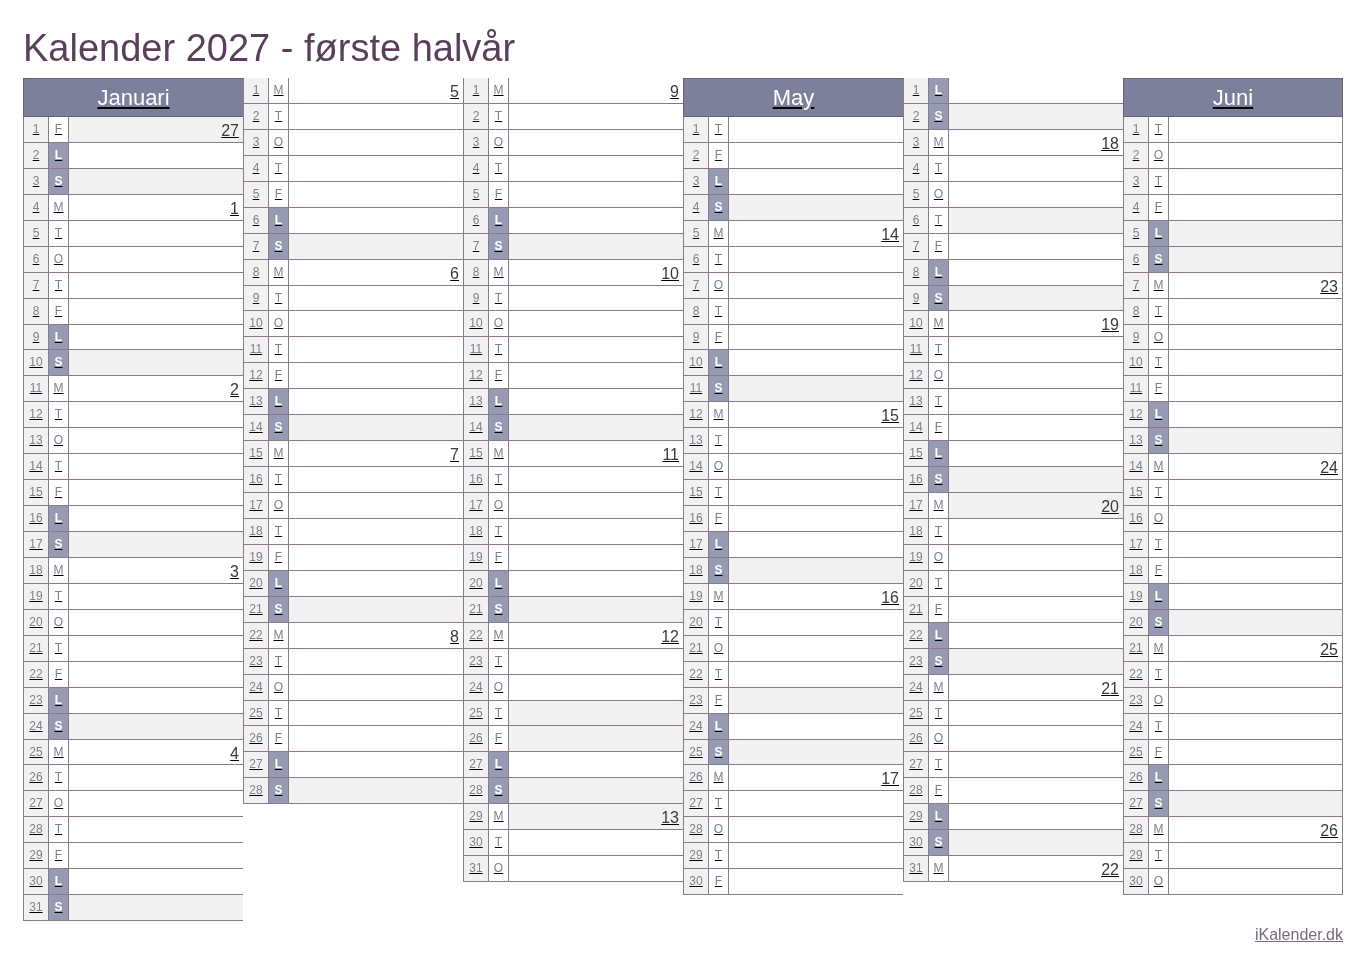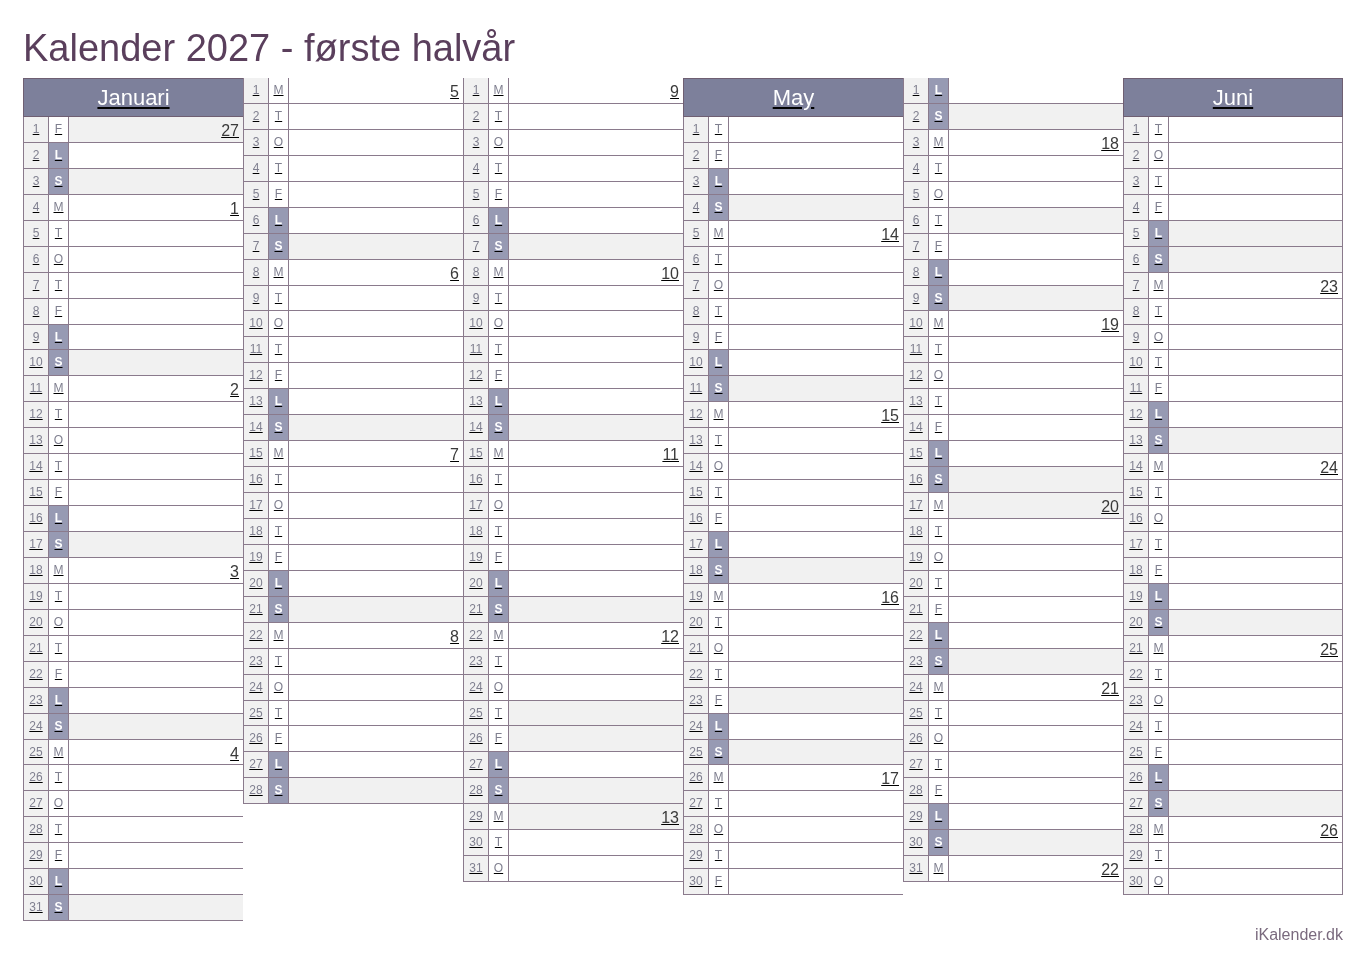--- a/index.html
+++ b/index.html
@@ -9,21 +9,21 @@
   .month{width:220px;box-sizing:border-box;text-decoration:underline;}
   .mhead{height:39px;background:#7d809b;color:#fff;font-size:22px;text-align:center;line-height:38px;border:1px solid #6f5f72;border-right:none;box-sizing:border-box;}
   .month:last-child .mhead{border-right:1px solid #6f5f72;}
   .row{display:flex;height:25.94px;box-sizing:border-box;border-bottom:1px solid #8a7a8c;border-left:1px solid #8a7a8c;}
   .month:last-child .row{border-right:1px solid #8a7a8c;}
   .row .d{width:25px;background:#f1f1f1;color:#7f7f8f;font-size:12px;text-align:center;line-height:25px;border-right:1px solid #8a7a8c;box-sizing:border-box;}
   .row .w{width:20px;background:#fff;color:#7f7f8f;font-size:12px;text-align:center;line-height:25px;border-right:1px solid #8a7a8c;box-sizing:border-box;}
   .row .w.we{background:#979ab3;color:#fff;font-weight:bold;}
   .row .n{flex:1;background:#fff;color:#3a3a3a;font-size:16px;text-align:right;padding-right:4px;line-height:27px;box-sizing:border-box;}
   .row.hol .n{background:#f1f1f1;}
-  .footer{position:absolute;right:23px;top:926px;font-size:16px;color:#7a6a7e;}
+  .footer{position:absolute;right:23px;top:926px;font-size:16px;color:#7a6a7e;text-decoration:underline;}
 </style>
 </head>
 <body>
 
 <div class="title">Kalender 2027 - første halvår</div>
 <div class="cal" id="cal">
     <div class="month">
       <div class="mhead">Januari</div>
       <div class="row hol">
         <div class="d">1</div>

